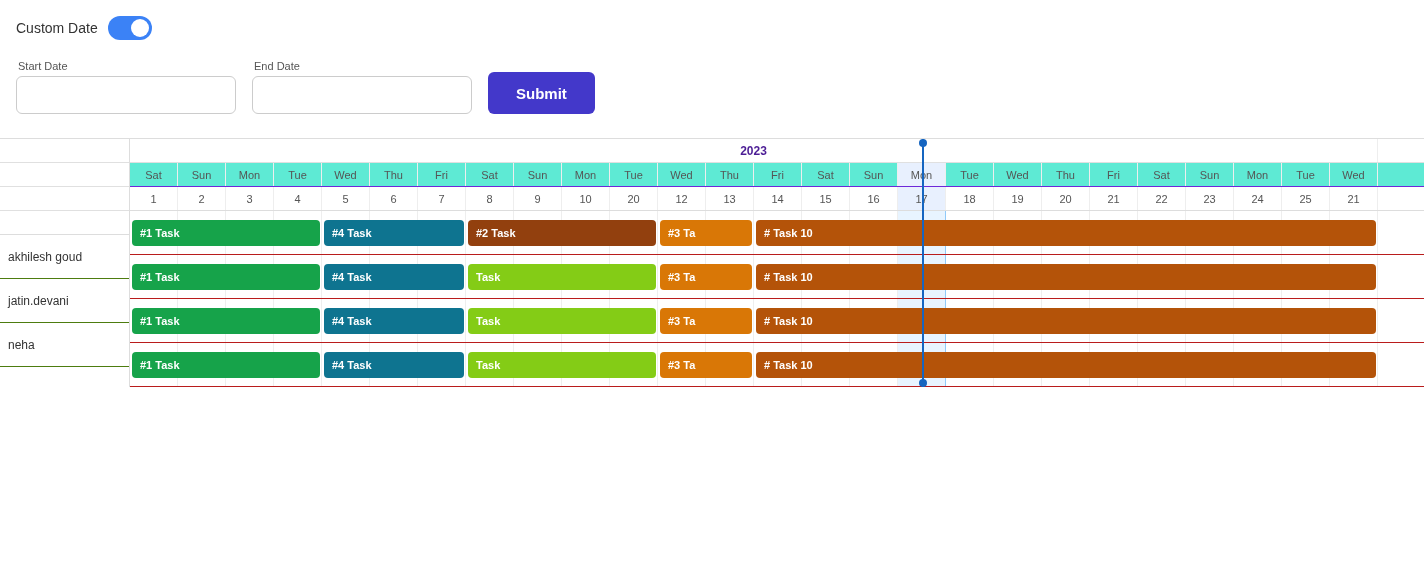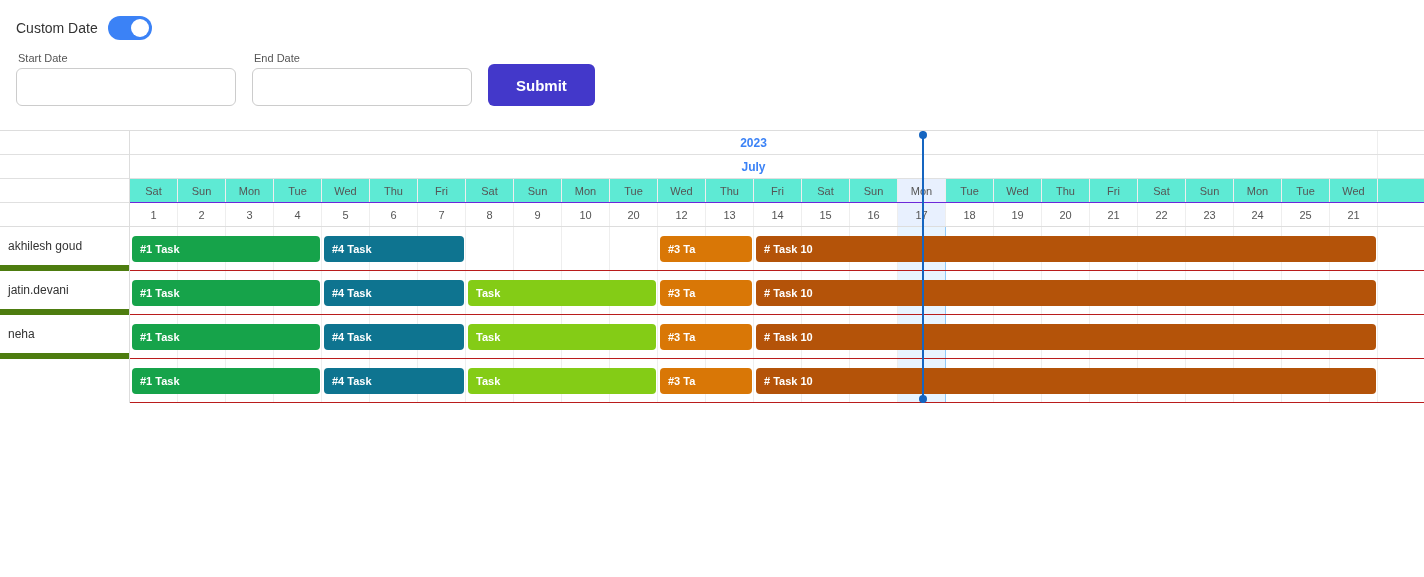--- a/index.html
+++ b/index.html
@@ -17,21 +17,21 @@
       color: #333;
       background: #fff;
       appearance: auto;
       margin-bottom: 10px;
     }
 
     .custom-date-row {
       display: flex;
       align-items: center;
       gap: 10px;
-      margin-bottom: 12px;
+      margin-bottom: 20px;
     }
 
     .custom-date-label {
       font-size: 14px;
       color: #333;
     }
 
     
     .toggle-switch {
       position: relative;
@@ -126,21 +126,21 @@
     .gantt-labels .header-cell-date {
       height: 24px;
       border-bottom: 1px solid #e0e0e0;
     }
 
     .label-row {
       height: 44px;
       display: flex;
       align-items: center;
       padding-left: 8px;
-      border-bottom: 6px solid #4d7c0f;
+      border-bottom: 1px solid #4d7c0f;
       font-size: 12px;
       color: #333;
     }
 
     .gantt-grid {
       flex: 1;
       position: relative;
     }
 
     .grid-header {
@@ -189,21 +189,21 @@
     }
 
     .col-cell.today-col {
       background: #e8f0fe;
     }
 
     .year-label-cell {
       text-align: center;
       font-size: 12px;
       font-weight: 600;
-      color: #3b82f6;
+      color: #4c1d95;
       display: flex;
       align-items: center;
       justify-content: center;
     }
 
     .gantt-rows {
       position: relative;
     }
 
     .gantt-row {
@@ -284,23 +284,20 @@
         <div class="label-row">jatin.devani</div>
         <div class="label-row">neha</div>
       </div>
 
     <div class="gantt-grid" id="gantt-grid" style="position: relative;">
 
     <div style="position: relative;">
           <div class="grid-header" id="gantt-header">
             <div class="year-row">
               <div class="col-cell year-label-cell" style="width: 1248px; min-width: 1248px;">2023</div>
-            </div>
-            <div class="month-row">
-              <div class="col-cell year-label-cell" style="width: 1248px; min-width: 1248px;">July</div>
             </div>
             <div class="day-header-row">
               <div class="col-cell">Sat</div>
               <div class="col-cell">Sun</div>
               <div class="col-cell">Mon</div>
               <div class="col-cell">Tue</div>
               <div class="col-cell">Wed</div>
               <div class="col-cell">Thu</div>
               <div class="col-cell">Fri</div>
               <div class="col-cell">Sat</div>
@@ -375,20 +372,21 @@
               <div class="gantt-col-bg"></div>
               <div class="gantt-col-bg"></div>
               <div class="gantt-col-bg"></div>
               <div class="gantt-col-bg"></div>
               <div class="gantt-col-bg"></div>
               <div class="gantt-col-bg"></div>
               <div class="gantt-col-bg"></div>
               <div class="gantt-col-bg"></div>
               <div class="task-bar" style="left: 2px; width: 188px; background: rgb(22, 163, 74);">#1 Task</div>
               <div class="task-bar" style="left: 194px; width: 140px; background: rgb(14, 116, 144);">#4 Task</div>
+              <div class="task-bar" style="left: 338px; width: 188px; background: rgb(146, 64, 14);">#2 Task</div>
               <div class="task-bar" style="left: 530px; width: 92px; background: rgb(217, 119, 6);">#3 Ta</div>
               <div class="task-bar" style="left: 626px; width: 620px; background: rgb(180, 83, 9);"># Task 10</div>
             </div>
             <div class="gantt-row">
               <div class="gantt-col-bg"></div>
               <div class="gantt-col-bg"></div>
               <div class="gantt-col-bg"></div>
               <div class="gantt-col-bg"></div>
               <div class="gantt-col-bg"></div>
               <div class="gantt-col-bg"></div>

